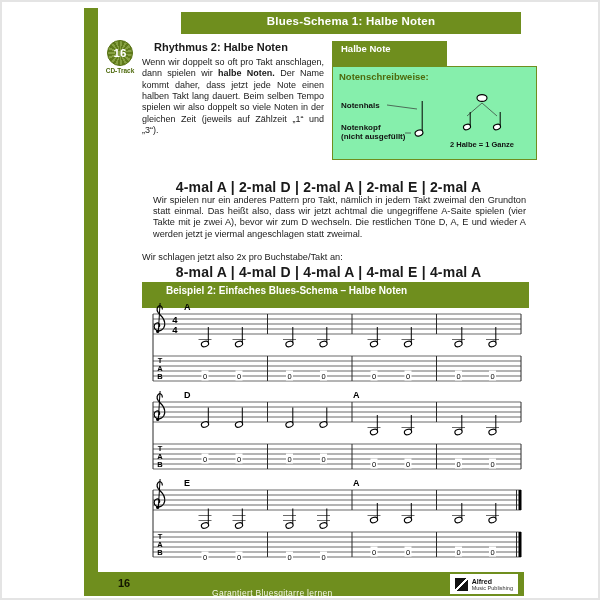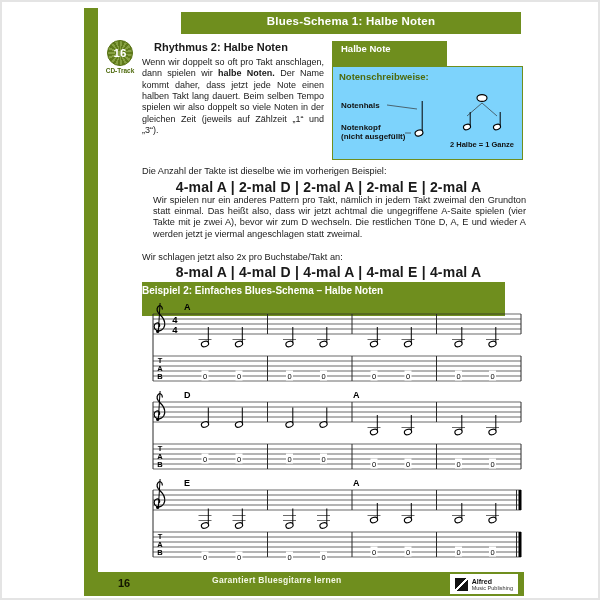--- a/index.html
+++ b/index.html
@@ -17,29 +17,29 @@
          color:#fff;font-weight:bold;font-size:11.5px;display:flex;align-items:center;justify-content:center;
          border:1px solid #557012;box-sizing:border-box;}
   .badge-label{font-size:6.5px;font-weight:bold;color:var(--green-dark,#4e6a0d);margin-top:1px;}
   .h1{font-size:11px;font-weight:bold;margin-left:12px;}
   .body-text{font-size:9px;line-height:1.26;text-align:justify;}
   .wide-text{font-size:9.2px;line-height:1.22;text-align:justify;}
   .lead-text{font-size:9.2px;}
   .formula{font-size:14px;font-weight:bold;text-align:center;letter-spacing:.2px;}
   .infobox-header{width:106px;height:25px;background:var(--green,#6f8e1e);color:#fff;font-weight:bold;
                   font-size:9.5px;line-height:15px;padding-left:9px;}
-  .infobox-body{width:178px;border:1.5px solid var(--green,#6f8e1e);padding:4px 5px 2px 6px;background:#7dd3fc;}
+  .infobox-body{width:178px;border:1.5px solid var(--green,#6f8e1e);padding:4px 19px 2px 6px;background:#86efac;}
   .infobox-sub{font-size:9.5px;font-weight:bold;color:var(--green-dark,#4e6a0d);margin-bottom:1px;}
-  .example-bar{left:142px;top:282px;width:363px;height:34px;background:var(--green,#6f8e1e);color:#fff;
-               font-weight:bold;font-size:10px;line-height:17px;padding-left:0;}
+  .example-bar{left:142px;top:282px;width:363px;height:26px;background:var(--green,#6f8e1e);color:#fff;
+               font-weight:bold;font-size:10px;line-height:17px;padding-left:24px;}
   .music{left:145px;top:300px;width:380px;}
   .music svg{display:block;margin-bottom:0;}
   .footerbar{left:84px;top:572px;width:440px;height:24px;background:var(--green,#6f8e1e);}
   .footer-num{position:absolute;left:34px;top:5px;font-size:11px;font-weight:bold;color:#121600;}
-  .footer-title{position:absolute;left:128px;top:3px;font-size:8.5px;font-weight:bold;color:#f4f8e6;letter-spacing:.3px;}
+  .footer-title{position:absolute;left:128px;top:16px;font-size:8.5px;font-weight:normal;color:#f4f8e6;letter-spacing:.3px;}
   .logo{position:absolute;right:6px;top:2px;height:20px;background:#fff;display:flex;align-items:center;gap:4px;padding:0 5px;}
   .logo-mark{width:13px;height:13px;background:#111;background-image:linear-gradient(135deg,#111 46%,#fff 46%,#fff 54%,#111 54%);}
   .logo-text b{display:block;font-size:7px;line-height:7px;color:#111;}
   .logo-text span{display:block;font-size:5.5px;line-height:6px;color:#333;}
   svg text{font-family:"Liberation Sans",sans-serif;}
   .sl{stroke:#2a2a2a;stroke-width:.7;}
   .bl{stroke:#2a2a2a;stroke-width:1;}
   .nh{fill:#fff;stroke:#000;stroke-width:1.15;}
   .stem{stroke:#000;stroke-width:1;}
   .clef{fill:none;stroke:#000;stroke-width:1.2;}
@@ -90,21 +90,20 @@
         <line class="ann" x1="143" y1="20" x2="158" y2="33"></line>
         <line class="stem" x1="131.2" y1="43" x2="131.2" y2="29"></line>
         <ellipse class="nh" cx="128" cy="44" rx="3.6" ry="2.6" transform="rotate(-20 128 44)"></ellipse>
         <line class="stem" x1="161.2" y1="43" x2="161.2" y2="29"></line>
         <ellipse class="nh" cx="158" cy="44" rx="3.6" ry="2.6" transform="rotate(-20 158 44)"></ellipse>
         <text class="eq-label" x="143" y="64">2 Halbe = 1 Ganze</text>
       </svg>
     </div>
   </div>
 
-  <div class="abs lead-text" style="left:142px;top:166px;width:373px;">Die Anzahl der Takte ist dieselbe wie im vorherigen Beispiel:</div>
   <div class="abs formula" style="left:142px;top:179px;width:373px;">4-mal A  |  2-mal D  |  2-mal A  |  2-mal E  |  2-mal A</div>
   <div class="abs wide-text" style="left:142px;top:195px;width:373px;margin-left:11px;">Wir spielen nur ein anderes Pattern pro Takt, nämlich in jedem Takt zweimal den Grundton statt einmal. Das heißt also, dass wir jetzt achtmal die ungegriffene A-Saite spielen (vier Takte mit je zwei A), bevor wir zum D wechseln. Die restlichen Töne D, A, E und wieder A werden jetzt je viermal angeschlagen statt zweimal.</div>
   <div class="abs lead-text" style="left:142px;top:252px;width:373px;">Wir schlagen jetzt also 2x pro Buchstabe/Takt an:</div>
   <div class="abs formula" style="left:142px;top:264px;width:373px;">8-mal A  |  4-mal D  |  4-mal A  |  4-mal E  |  4-mal A</div>
 
 
   <div class="abs example-bar">
     <span>Beispiel 2: Einfaches Blues-Schema – Halbe Noten</span>
   </div>
 

